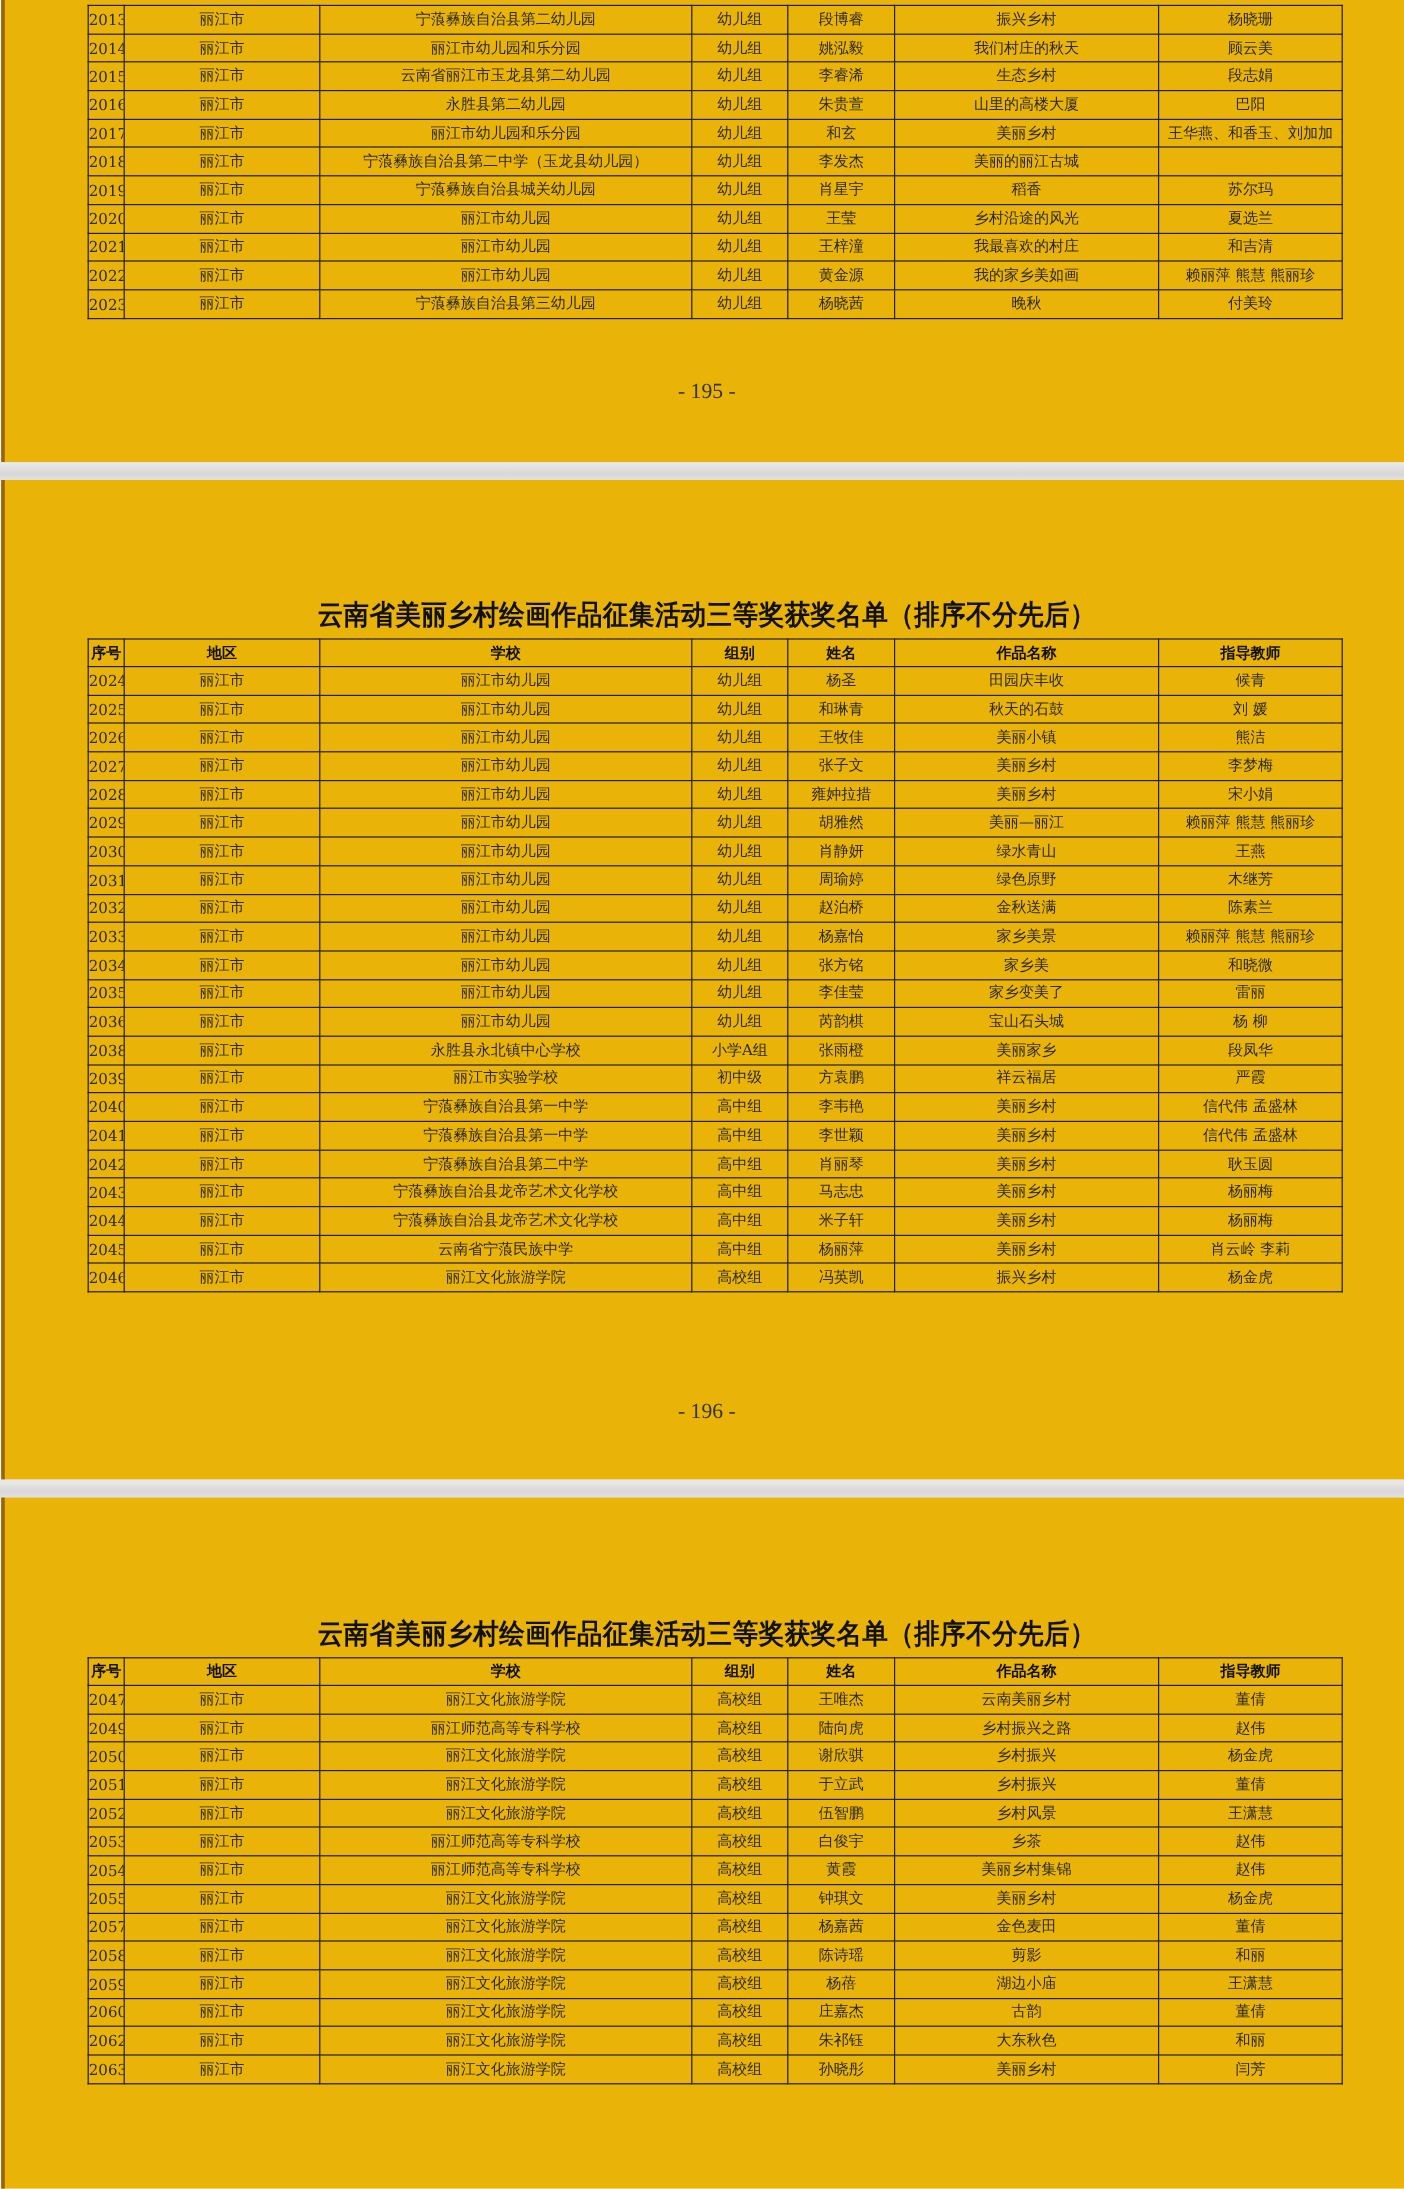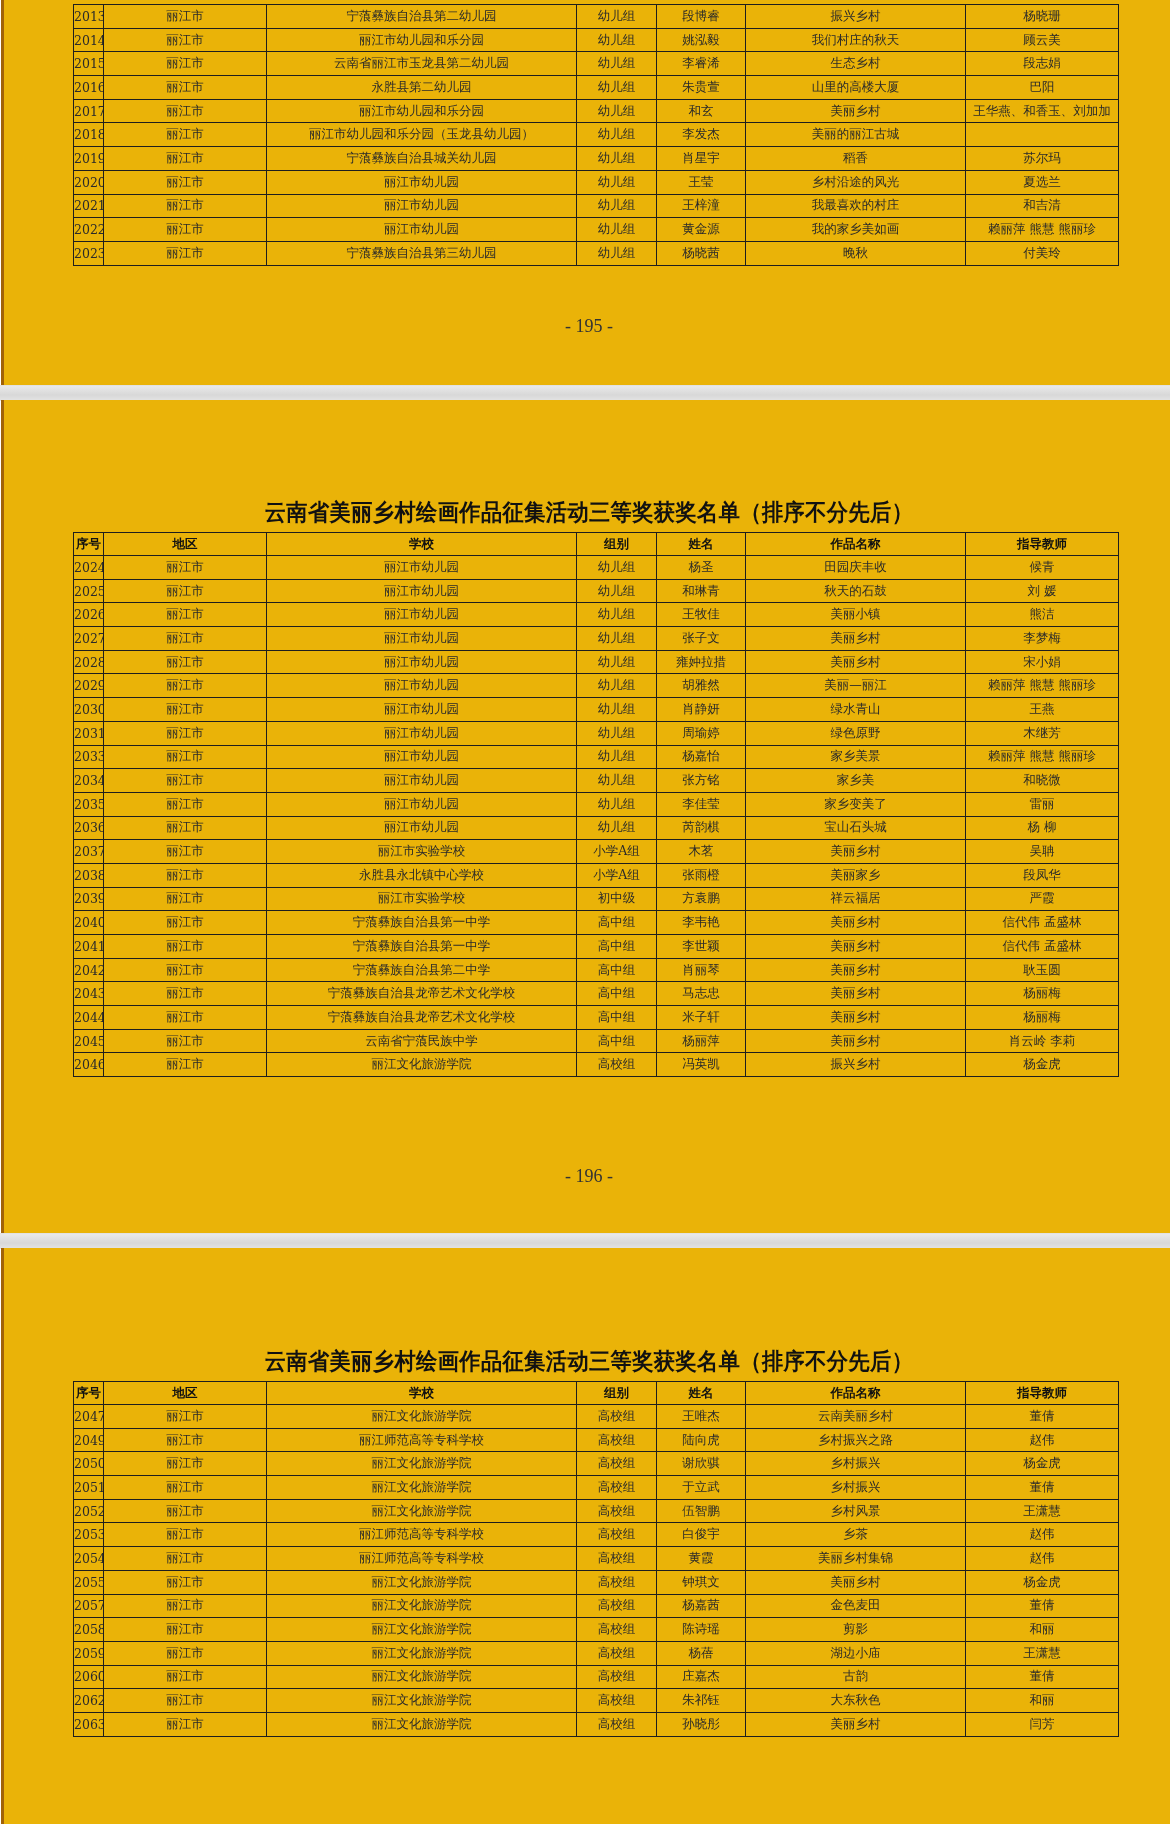--- a/index.html
+++ b/index.html
@@ -100,21 +100,21 @@
           <td>丽江市</td>
           <td>丽江市幼儿园和乐分园</td>
           <td>幼儿组</td>
           <td>和玄</td>
           <td>美丽乡村</td>
           <td>王华燕、和香玉、刘加加</td>
         </tr>
         <tr>
           <td class="num">2018</td>
           <td>丽江市</td>
-          <td>丽江市幼儿园和乐分园（玉龙县幼儿园）</td>
+          <td>宁蒗彝族自治县第二中学（玉龙县幼儿园）</td>
           <td>幼儿组</td>
           <td>李发杰</td>
           <td>美丽的丽江古城</td>
           <td></td>
         </tr>
         <tr>
           <td class="num">2019</td>
           <td>丽江市</td>
           <td>宁蒗彝族自治县城关幼儿园</td>
           <td>幼儿组</td>
@@ -254,20 +254,29 @@
         <tr>
           <td class="num">2031</td>
           <td>丽江市</td>
           <td>丽江市幼儿园</td>
           <td>幼儿组</td>
           <td>周瑜婷</td>
           <td>绿色原野</td>
           <td>木继芳</td>
         </tr>
         <tr>
+          <td class="num">2032</td>
+          <td>丽江市</td>
+          <td>丽江市幼儿园</td>
+          <td>幼儿组</td>
+          <td>赵泊桥</td>
+          <td>金秋送满</td>
+          <td>陈素兰</td>
+        </tr>
+        <tr>
           <td class="num">2033</td>
           <td>丽江市</td>
           <td>丽江市幼儿园</td>
           <td>幼儿组</td>
           <td>杨嘉怡</td>
           <td>家乡美景</td>
           <td>赖丽萍  熊慧  熊丽珍</td>
         </tr>
         <tr>
           <td class="num">2034</td>
@@ -288,29 +297,20 @@
           <td>雷丽</td>
         </tr>
         <tr>
           <td class="num">2036</td>
           <td>丽江市</td>
           <td>丽江市幼儿园</td>
           <td>幼儿组</td>
           <td>芮韵棋</td>
           <td>宝山石头城</td>
           <td>杨 柳</td>
-        </tr>
-        <tr>
-          <td class="num">2037</td>
-          <td>丽江市</td>
-          <td>丽江市实验学校</td>
-          <td>小学A组</td>
-          <td>木茗</td>
-          <td>美丽乡村</td>
-          <td>吴聃</td>
         </tr>
         <tr>
           <td class="num">2038</td>
           <td>丽江市</td>
           <td>永胜县永北镇中心学校</td>
           <td>小学A组</td>
           <td>张雨橙</td>
           <td>美丽家乡</td>
           <td>段凤华</td>
         </tr>

